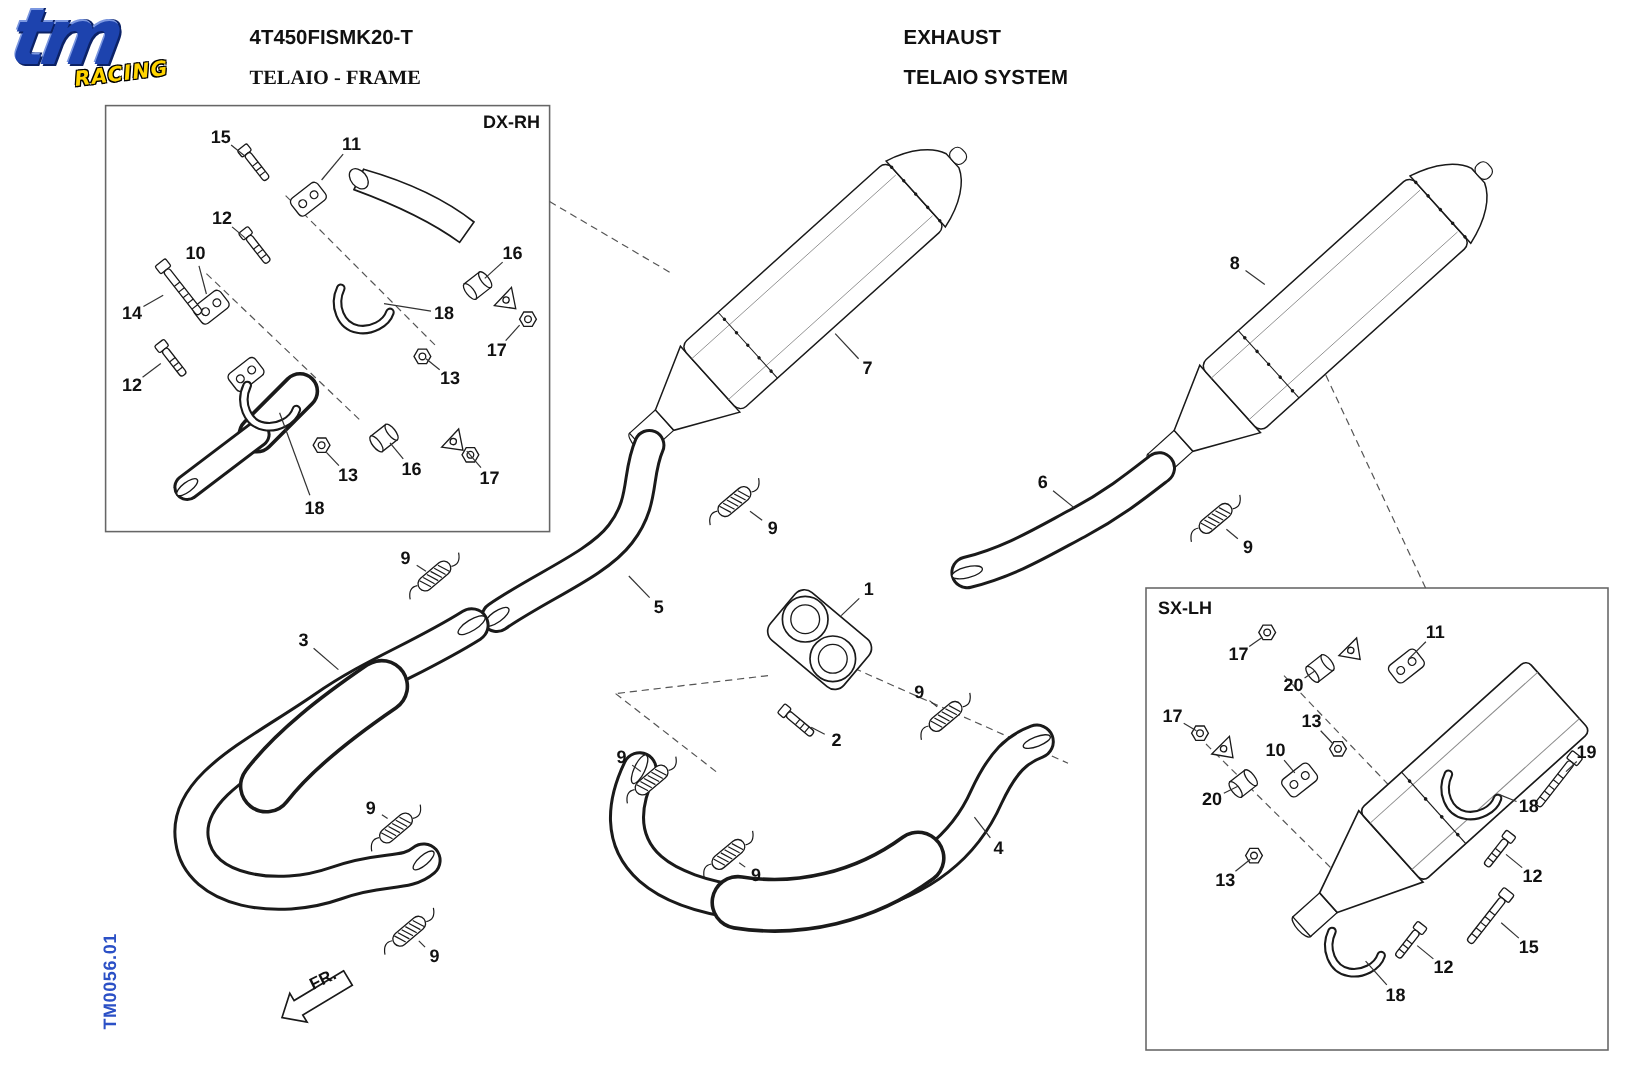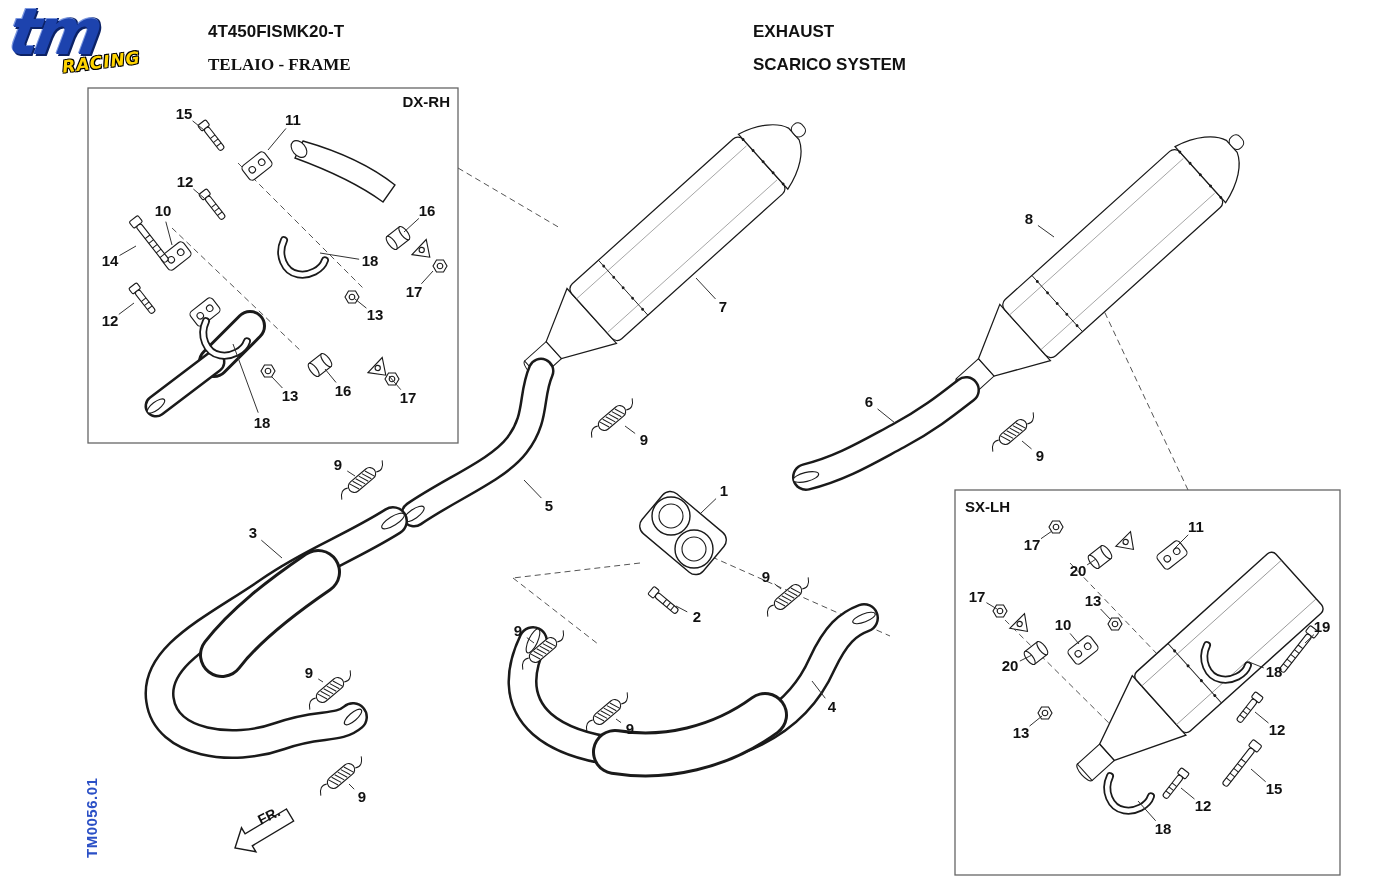--- a/index.html
+++ b/index.html
@@ -33,21 +33,21 @@
 </head>
 <body>
 
 <div class="logo">
   <div class="logo-tm">tm</div>
   <div class="logo-racing">RACING</div>
 </div>
 <div class="hdr" style="left:208px;top:22px;">4T450FISMK20-T</div>
 <div class="hdr" style="left:208px;top:55px;font-family:Liberation Serif, serif;">TELAIO - FRAME</div>
 <div class="hdr" style="left:753px;top:22px;">EXHAUST</div>
-<div class="hdr" style="left:753px;top:55px;">SCARICO SYSTEM</div>
+<div class="hdr" style="left:753px;top:55px;">TELAIO SYSTEM</div>
 
 <svg id="diagram" width="1374" height="895" viewBox="0 0 1374 895">
   <defs>
     <g id="muffler">
       <ellipse cx="-203" cy="0" rx="4.5" ry="13" class="shape2"></ellipse>
       <rect x="-203" y="-13" width="33" height="26" class="shape2"></rect>
       <path d="M-170,-13 L-112,-42 L-112,42 L-170,13 Z" class="shape"></path>
       <rect x="-112" y="-42" width="262" height="84" rx="8" class="shape"></rect>
       <path d="M150,-42 C176,-35 192,-22 197,-9 L197,9 C192,22 176,35 150,42 Z" class="shape"></path>
       <rect x="197" y="-8" width="14" height="16" rx="6" class="shape2"></rect>

